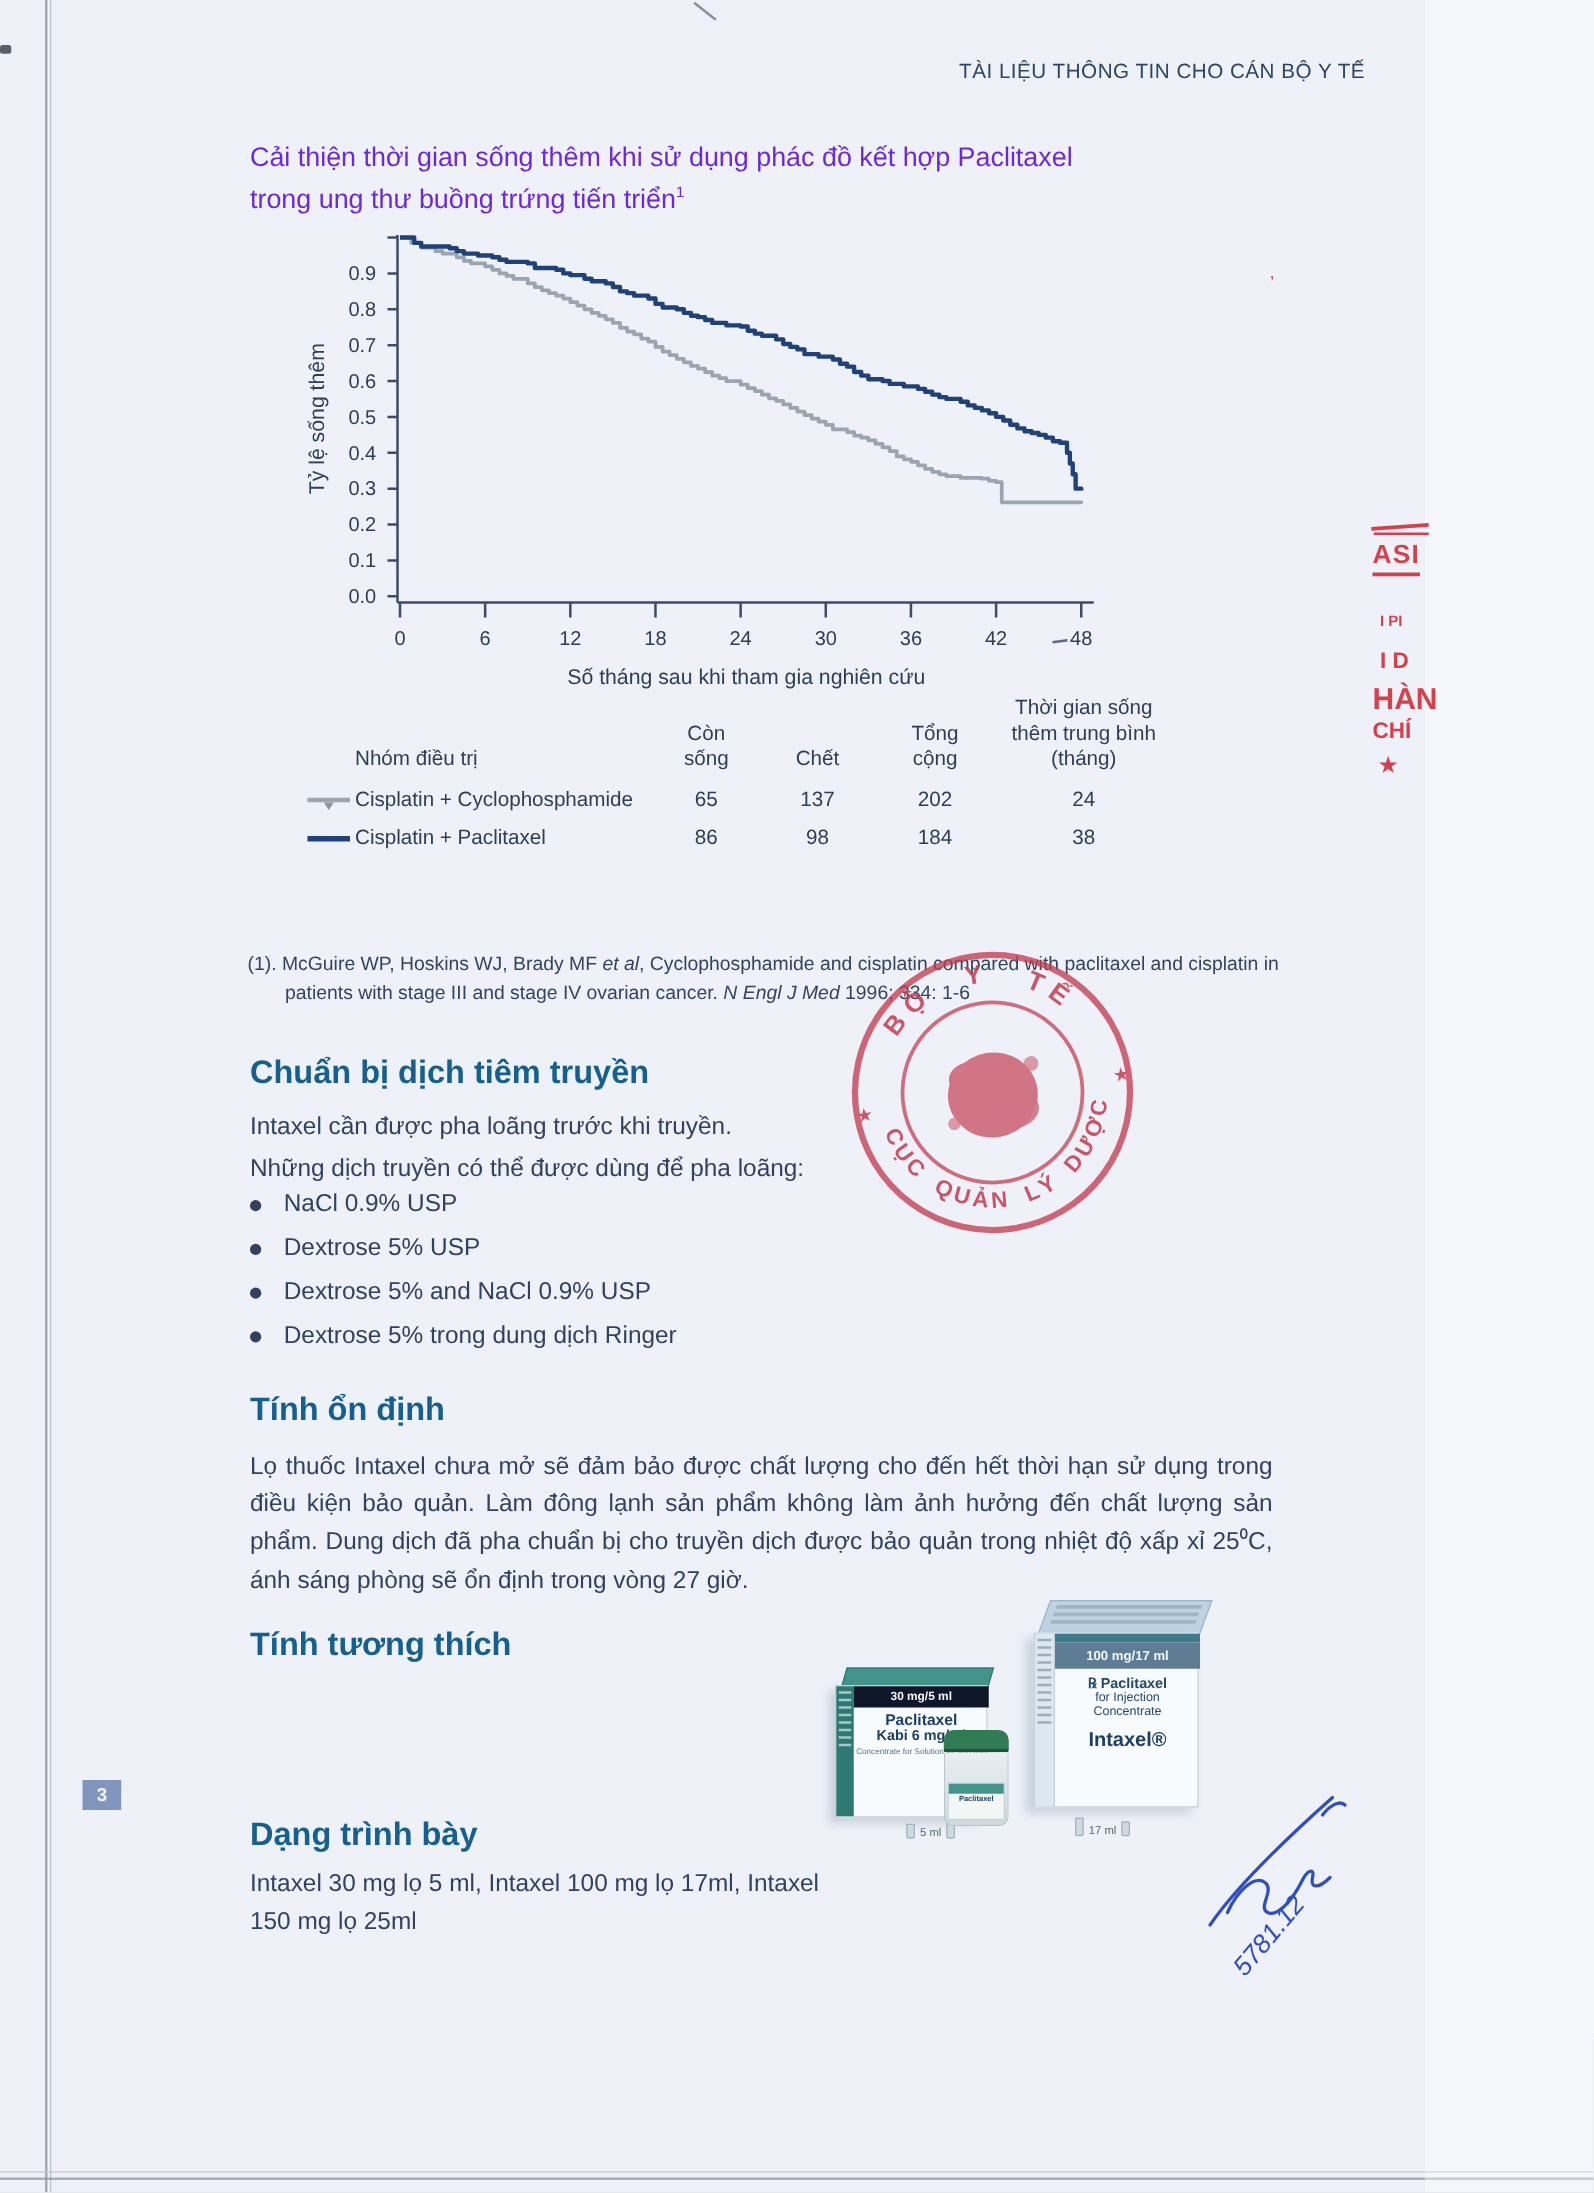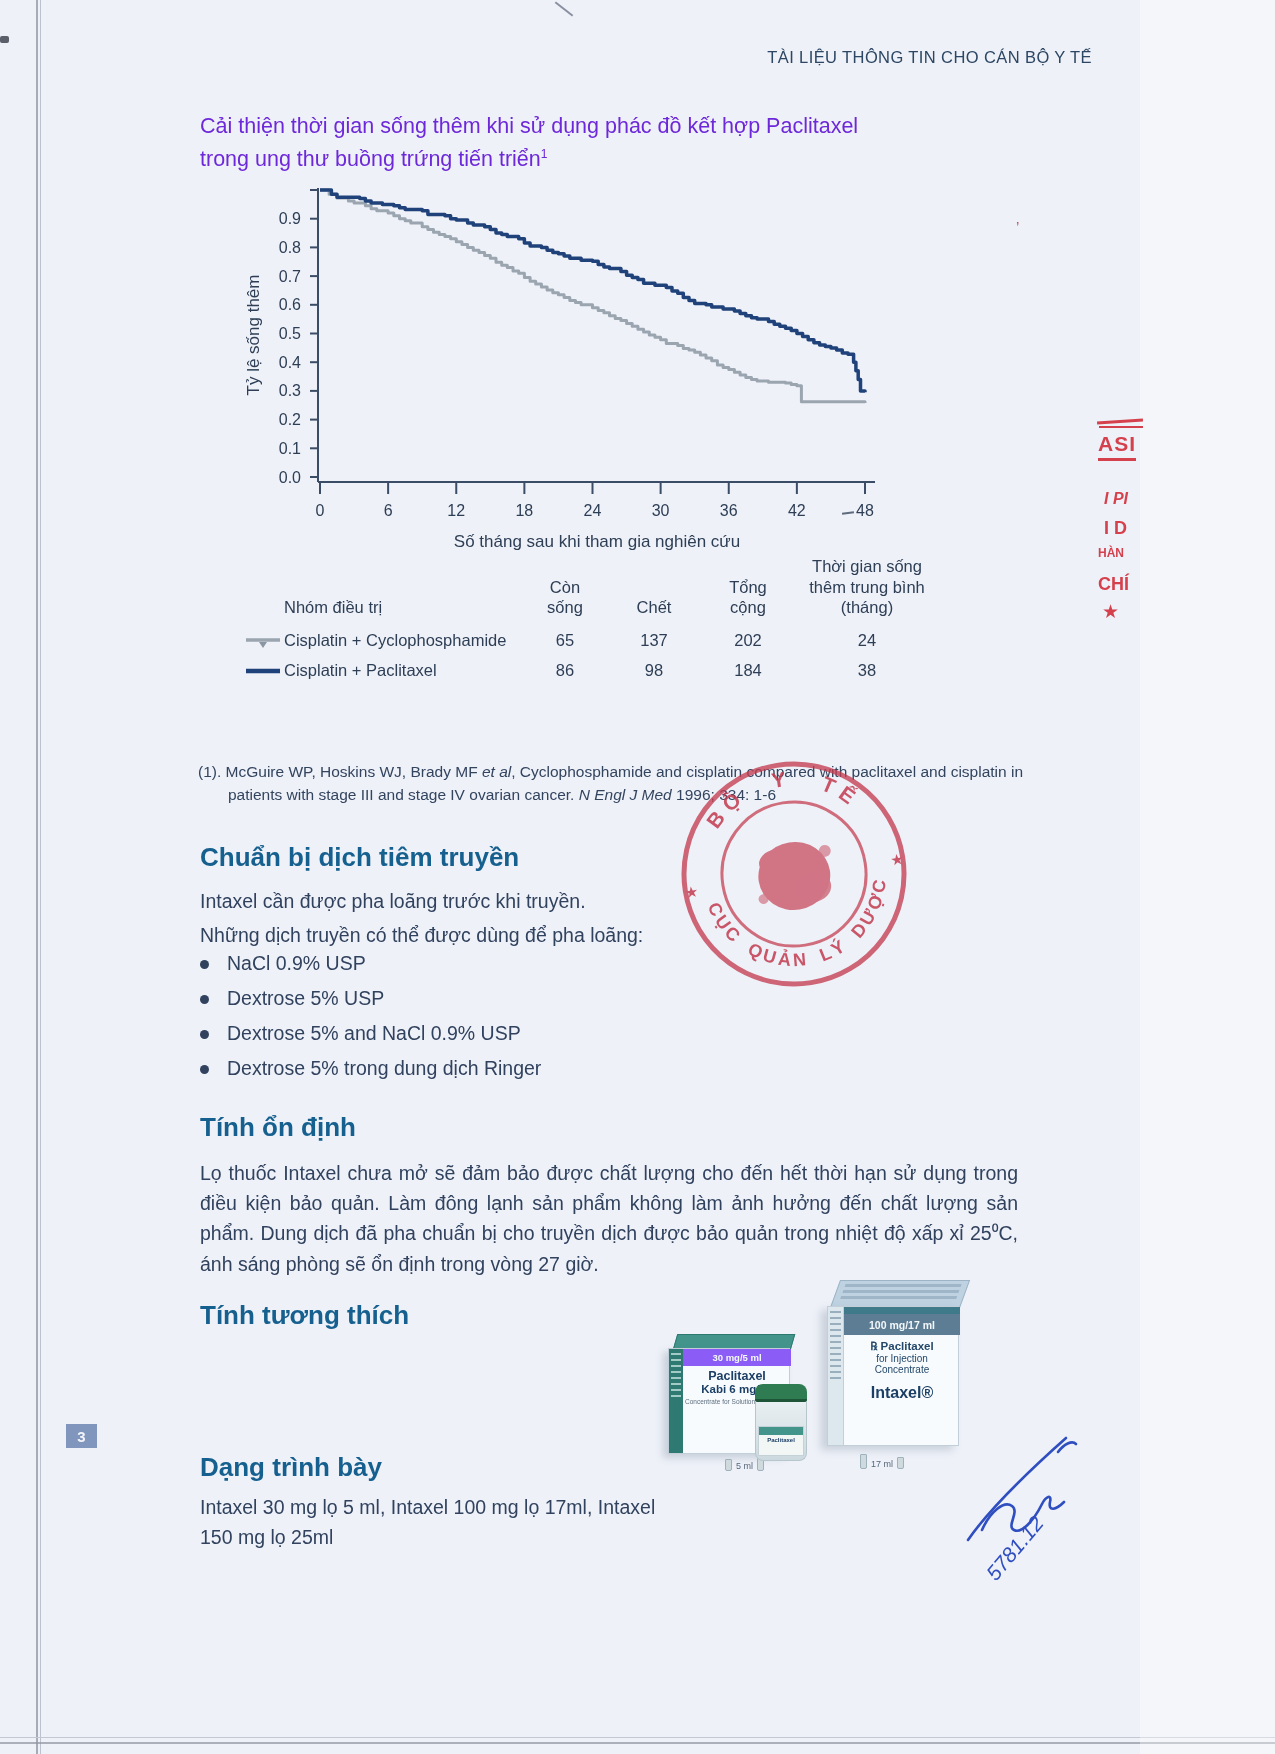--- a/index.html
+++ b/index.html
@@ -56,23 +56,23 @@
   .p-pres{top:1492px;width:462px;}
 
   
   .stamp{position:absolute;left:668px;top:748px;opacity:.85;}
 
   
   .mfrag,.asi{position:absolute;color:#d5404d;font-weight:bold;white-space:nowrap;}
   .asi{left:1098px;top:432px;font-size:21px;border-bottom:3px solid #d5404d;padding-bottom:2px;letter-spacing:1px;}
   .asi-rule1{position:absolute;left:1097px;top:420px;width:46px;height:3px;background:#d5404d;transform:rotate(-4deg);}
   .asi-rule2{position:absolute;left:1099px;top:426px;width:44px;height:2px;background:#d5404d;}
-  .m1{left:1104px;top:490px;font-size:16px;font-style:italic;}
+  .m1{left:1104px;top:490px;font-size:12px;}
   .m2{left:1104px;top:518px;font-size:18px;}
-  .m3{left:1098px;top:546px;font-size:12px;}
+  .m3{left:1098px;top:546px;font-size:24px;}
   .m4{left:1098px;top:574px;font-size:18px;text-align:right;}
   .m-star{left:1102px;top:600px;font-size:19px;color:#d5404d;position:absolute;}
 
   
   .products{position:absolute;left:655px;top:1280px;width:410px;height:190px;}
   .products *{box-sizing:border-box;}
   .rbox-lid{position:absolute;left:180px;top:0;width:130px;height:28px;background:#bed2e1;
             transform:skewX(-20deg);border:1px solid #9db4c6;overflow:hidden;}
   .lidline{height:3px;margin:3px 6px 0 6px;background:#8aa3b8;opacity:.6;}
   .rbox{position:absolute;left:172px;top:26px;width:132px;height:140px;background:#f8fbfd;
@@ -96,21 +96,21 @@
   .bigvial .vband{height:12px;background:#5d7d95;color:#fff;font-size:7px;display:flex;align-items:center;justify-content:center;}
   .bigvial .vtxt{font-size:9.5px;font-weight:bold;color:#1c3f66;text-align:center;margin-top:4px;}
   .bigvial .vline{height:2px;margin:3px 8px 0 8px;background:#9eb0bb;}
 
   .lbox-lid{position:absolute;left:20px;top:54px;width:118px;height:16px;background:#43958c;
             transform:skewX(-16deg);border:1px solid #2e7a72;}
   .lbox{position:absolute;left:13px;top:68px;width:122px;height:106px;background:#f8fbfd;
         border:1px solid #c2cfd8;box-shadow:-5px 4px 7px rgba(90,110,130,.25);}
   .lbox-side{position:absolute;left:0;top:0;width:14px;height:100%;background:#2e7a72;overflow:hidden;}
   .lbox-side .sline{background:#bfe0db;opacity:.8;}
-  .lbox-band{position:absolute;left:14px;top:0;width:108px;height:17px;background:#8b5cf6;color:#f2faf8;
+  .lbox-band{position:absolute;left:14px;top:0;width:108px;height:17px;background:#0f172a;color:#f2faf8;
              font-size:9.5px;font-weight:bold;display:flex;align-items:center;justify-content:center;}
   .lbox-txt{position:absolute;left:14px;top:20px;width:108px;text-align:center;color:#1c3f66;}
   .lbox-l1{font-size:12.5px;font-weight:bold;}
   .lbox-l2{font-size:11.5px;font-weight:bold;}
   .lbox-sub{font-size:6.5px;color:#5d6f80;margin-top:3px;line-height:1.3;}
   .greenvial{position:absolute;left:100px;top:104px;width:52px;height:80px;z-index:3;}
   .greenvial .cap{height:18px;border-radius:8px 8px 2px 2px;background:#2f7b52;border-bottom:3px solid #1e5438;}
   .greenvial .body{height:59px;background:linear-gradient(180deg,#e9eff2,#ccd9de);
       border:1px solid #b7c6cd;border-top:none;border-radius:0 0 8px 8px;position:relative;overflow:hidden;}
   .greenvial .gband{position:absolute;left:2px;bottom:4px;right:2px;height:30px;background:#f2f7f5;border:1px solid #c4d2d8;}

